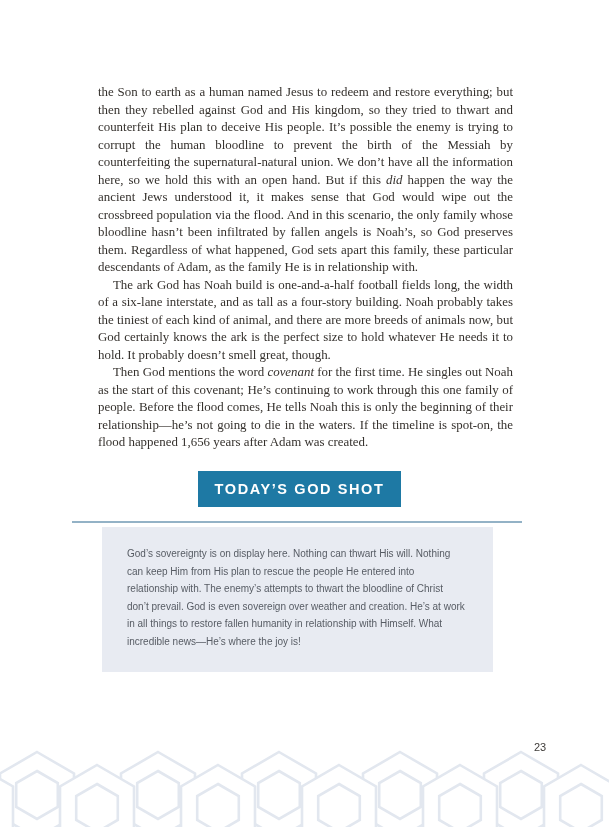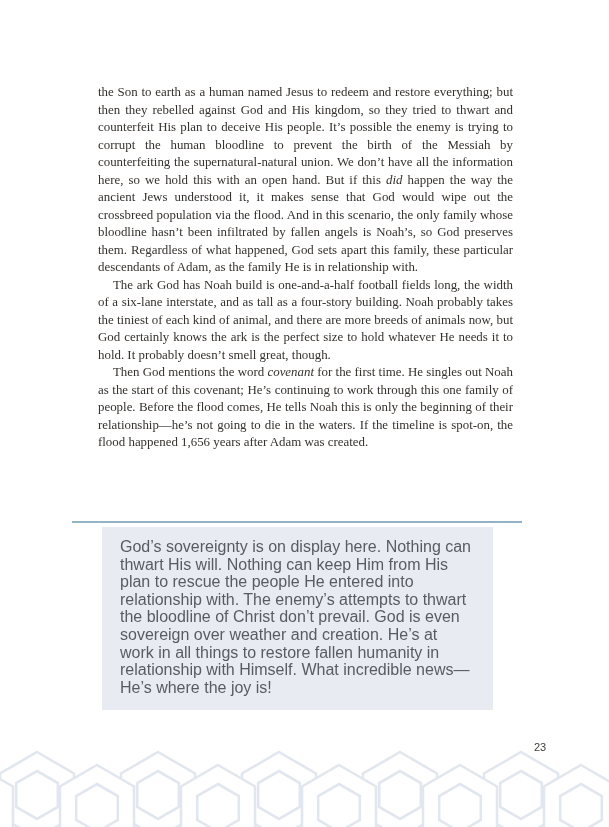--- a/index.html
+++ b/index.html
@@ -58,23 +58,23 @@
   .callout {
     position: absolute;
     left: 102px;
     top: 527px;
     width: 391px;
     box-sizing: border-box;
     background: #e8ebf2;
     padding: 7px 17px 10px 14px;
   }
   .callout p {
-    margin: 4px;
+    margin: 11px;
     font-family: "Liberation Sans", sans-serif;
-    font-size: 16px;
+    font-size: 10px;
     line-height: 17.6px;
     color: #575c64;
     text-align: left;
   }
   
   .folio {
     position: absolute;
     left: 528px;
     top: 741px;
     width: 24px;
@@ -97,20 +97,23 @@
 <body>
 
 <div class="page" style="background: rgb(255, 255, 255);">
 
   <div class="body-copy">
       <p>the Son to earth as a human named Jesus to redeem and restore everything; but then they rebelled against God and His kingdom, so they tried to thwart and counterfeit His plan to deceive His people. It’s possible the enemy is trying to corrupt the human bloodline to prevent the birth of the Messiah by counterfeiting the supernatural-natural union. We don’t have all the information here, so we hold this with an open hand. But if this <em>did</em> happen the way the ancient Jews understood it, it makes sense that God would wipe out the crossbreed population via the flood. And in this scenario, the only family whose bloodline hasn’t been infiltrated by fallen angels is Noah’s, so God preserves them. Regardless of what happened, God sets apart this family, these particular descendants of Adam, as the family He is in relationship with.</p>
       <p class="indent">The ark God has Noah build is one-and-a-half football fields long, the width of a six-lane interstate, and as tall as a four-story building. Noah probably takes the tiniest of each kind of animal, and there are more breeds of animals now, but God certainly knows the ark is the perfect size to hold whatever He needs it to hold. It probably doesn’t smell great, though.</p>
       <p class="indent">Then God mentions the word <em>covenant</em> for the first time. He singles out Noah as the start of this covenant; He’s continuing to work through this one family of people. Before the flood comes, He tells Noah this is only the beginning of their relationship—he’s not going to die in the waters. If the timeline is spot-on, the flood happened 1,656 years after Adam was created.</p>
     </div>
 
+  <div class="banner" style="background: rgb(30, 121, 164);">
+    <span style="color: rgb(255, 255, 255);">TODAY’S GOD SHOT</span>
+  </div>
 
   <div class="rule" style="background: rgb(147, 178, 198);"></div>
 
   <div class="callout" style="background: rgb(232, 235, 242);">
     <p style="color: rgb(87, 92, 100);">God’s sovereignty is on display here. Nothing can thwart His will. Nothing can keep Him from His plan to rescue the people He entered into relationship with. The enemy’s attempts to thwart the bloodline of Christ don’t prevail. God is even sovereign over weather and creation. He’s at work in all things to restore fallen humanity in relationship with Himself. What incredible news—He’s where the joy is!</p>
   </div>
 
   <div class="folio">23</div>
 
   <svg class="hexes" viewBox="0 0 609 95" xmlns="http://www.w3.org/2000/svg" aria-hidden="true">

